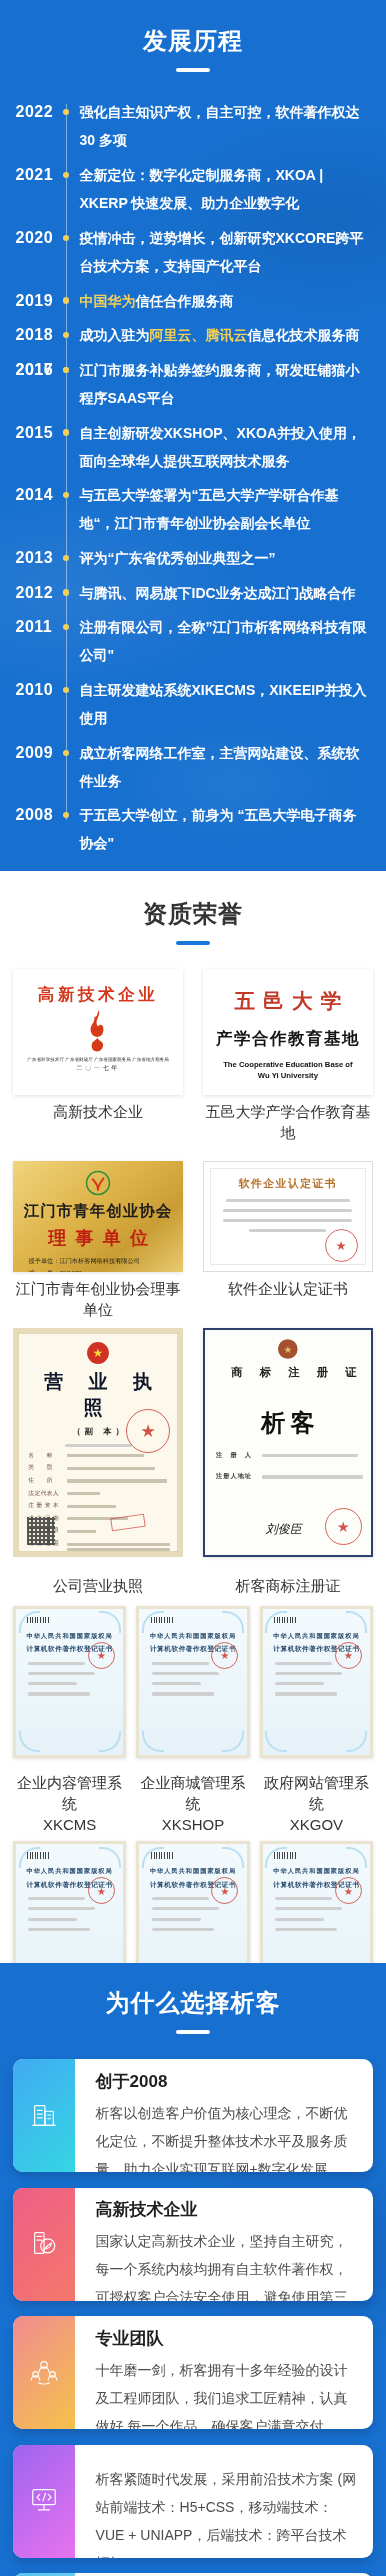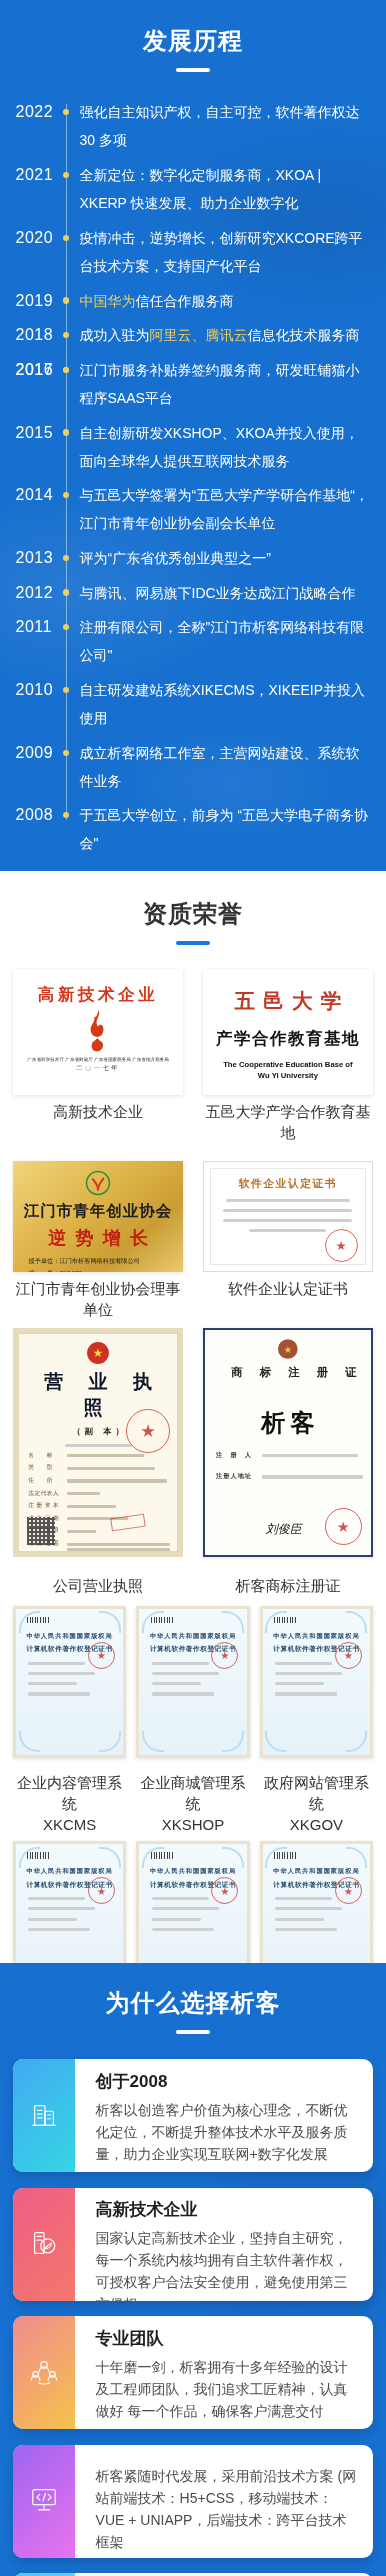--- a/index.html
+++ b/index.html
@@ -17,21 +17,21 @@
   .sec1{height:871px;padding-top:27px;}
   .sec2{height:1092px;padding-top:29px;}
   .sec3{height:1147px;padding-top:26px;}
   .sec-title{text-align:center;font-size:24px;font-weight:bold;line-height:28px;letter-spacing:1px;}
   .sec-title.light{color:#ffffff;}
   .sec-title.dark{color:#333333;}
   .tbar{width:34px;height:4.1px;border-radius:2.1px;margin:13.4px auto 0;}
   .tbar.white{background:#ffffff;}
   .tbar.blue{background:#1778d9;height:3.6px;}
   
-  #timeline{margin:26px 0 0 15.5px;position:relative;}
+  #timeline{margin:26px 0 0 15.5px;position:relative;font-weight:bold;}
   .tl-line{position:absolute;left:50px;top:5.2px;width:0.5px;height:716px;background:rgba(255,255,255,.45);}
   .tl-row{position:relative;padding-left:64px;margin-bottom:6.7px;}
   .tl-year{position:absolute;left:0;top:0;font-size:16px;line-height:28px;color:#fff;letter-spacing:0.5px;}
   .tl-dot{position:absolute;left:47px;top:10.8px;width:6.2px;height:6.2px;border-radius:50%;background:#F2CF5B;}
   .tl-text{width:290px;font-size:14px;line-height:28px;color:#fff;}
   .tl-text .hl{color:#F2CF5B;}
   
   .hwrap{padding:0 13px;}
   .hrow{display:flex;}
   .hrow.cols2{gap:19.6px;}
@@ -90,21 +90,21 @@
   .copyright .bc{position:absolute;left:11.3px;top:8.2px;width:23px;height:6.2px;background:repeating-linear-gradient(90deg,#444 0 1px,transparent 1px 2.6px);}
   .copyright .bar{margin-left:12.4px;}
   .copyright .seal{width:27px;height:27px;right:8.2px;top:33px;border-width:1px;font-size:10.3px;}
   
   #why-cards{padding:0 13px;margin-top:25px;}
   .wcard{display:flex;background:#fff;border-radius:10.3px;height:113px;margin-top:15.5px;overflow:hidden;box-shadow:0 4.1px 9.3px rgba(0,25,70,.20);}
   .wcard:first-child{margin-top:0;}
   .wstripe{flex:0 0 62px;width:62px;display:flex;align-items:center;justify-content:center;}
   .wbody{flex:1;padding:12.4px 14.4px 0 20.6px;min-width:0;}
   .wtitle{font-size:17px;font-weight:bold;color:#1e1e1e;line-height:19.6px;}
-  .wtext{margin-top:7.2px;font-size:14px;line-height:22px;color:#4c4c4c;}
+  .wtext{margin-top:7.2px;font-size:14px;line-height:28px;color:#4c4c4c;}
 </style>
 </head>
 <body>
 
 <div class="page">
   <section class="sec sec-blue sec1">
     <h2 class="sec-title light">发展历程</h2>
     <div class="tbar white"></div>
     <div id="timeline">
         <div class="tl-line"></div>
@@ -217,21 +217,21 @@
         <div class="hrow cols2" style="margin-top: 17.5px;">
           <div class="hcell">
             <div class="hart gold" style="height: 111px;">
               <div class="ring">
       <svg width="26" height="26" viewBox="0 0 34 34">
                   <circle cx="17" cy="17" r="15" fill="none" stroke="#2f8f3e" stroke-width="2"></circle>
                   <path d="M17 26 C17 18 13 16 10 12 M17 26 C17 20 21 16 24 11" stroke="#d4371c" fill="none" stroke-width="2.5" stroke-linecap="round"></path>
                 </svg>
               </div>
     <div class="t1">江门市青年创业协会</div>
-    <div class="t2">逆势增长</div>
+    <div class="t2">理事单位</div>
     <div class="bt first">授予单位：江门市析客网络科技有限公司</div>
     <div class="bt">编　　号：CX1008</div>
     </div>
             <div class="hcap" style="margin-top: 7.2px;">
               <div>江门市青年创业协会理事单位</div>
             </div>
           </div>
           <div class="hcell">
             <div class="hart softcert" style="height: 111px;">
               <div class="t">软件企业认定证书</div>

